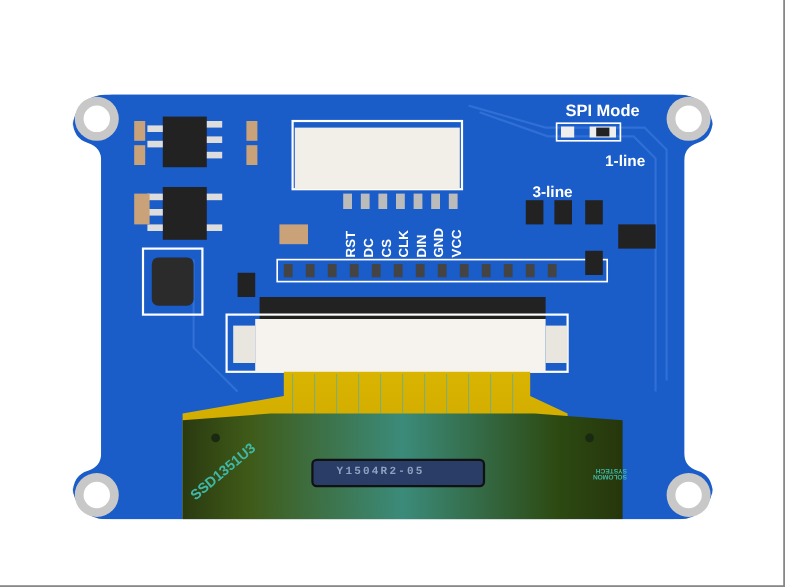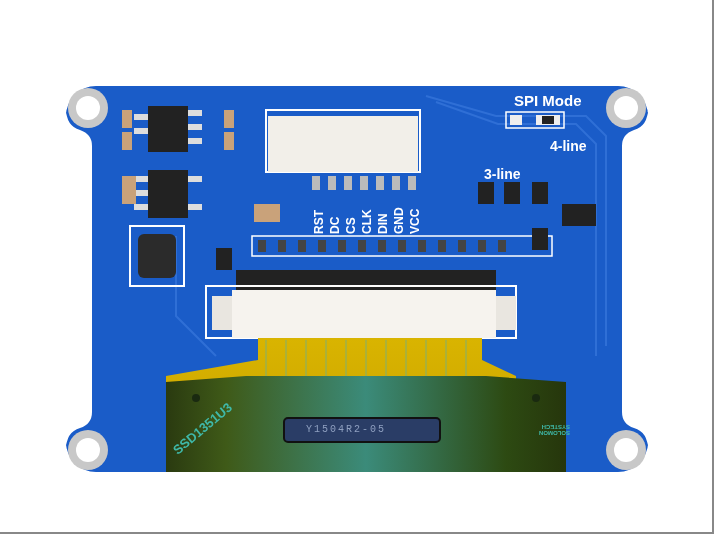--- a/index.html
+++ b/index.html
@@ -6,21 +6,21 @@
   body{width:714px;height:534px;background:#ffffff;position:relative;overflow:hidden;font-family:"Liberation Sans",sans-serif;}
   .frame{position:absolute;left:0;top:0;width:712px;height:532px;border-right:2px solid #888;border-bottom:2px solid #888;}
   .board{position:absolute;left:66px;top:86px;width:582px;height:386px;}
   .board-body{position:absolute;left:0;top:0;width:582px;height:386px;}
   .silk{position:absolute;color:#fff;font-weight:bold;}
   .title{left:156px;top:-18px;font-size:19px;letter-spacing:0.2px;}
   .spi{left:448px;top:6px;font-size:15px;}
   .l3{left:418px;top:52px;font-size:14px;margin-top:28px;}
   .l4{left:484px;top:52px;font-size:14px;}
   .pin{position:absolute;color:#fff;font-weight:bold;font-size:12px;transform:rotate(-90deg);transform-origin:left top;white-space:nowrap;}
-  .oled-text{position:absolute;color:#0b1e2a;font-family:"Liberation Mono",monospace;font-size:10px;letter-spacing:2px;}
+  .oled-text{position:absolute;color:#0b1e2a;font-family:"Liberation Mono",monospace;font-size:10px;letter-spacing:2px;font-weight:bold;}
 </style>
 </head>
 <body>
 
 <div class="frame"></div>
 
 <div class="board">
   <svg class="board-body" viewBox="0 0 582 386" width="582" height="386">
     <defs>
       <linearGradient id="fpc" x1="0" y1="0" x2="0" y2="1">
@@ -145,21 +145,21 @@
     <path d="M100 296 L180 290 H420 L500 296 V386 H100 Z" fill="url(#glass)"></path>
 
     <rect x="218" y="332" width="156" height="24" rx="4" fill="#2a3d66" stroke="#111" stroke-width="2"></rect>
     <circle cx="130" cy="312" r="4" fill="#1a2a10"></circle>
       <circle cx="470" cy="312" r="4" fill="#1a2a10"></circle>
   </svg>
 
   <div class="silk title">1.27inch RGB OLED Module</div>
   <div class="silk spi">SPI Mode</div>
   <div class="silk l3">3-line</div>
-  <div class="silk l4">4-line</div>
+  <div class="silk l4">1-line</div>
 
   <div class="pin" style="left:246px;top:148px;">RST</div>
   <div class="pin" style="left:262px;top:148px;">DC</div>
   <div class="pin" style="left:278px;top:148px;">CS</div>
   <div class="pin" style="left:294px;top:148px;">CLK</div>
   <div class="pin" style="left:310px;top:148px;">DIN</div>
   <div class="pin" style="left:326px;top:148px;">GND</div>
   <div class="pin" style="left:342px;top:148px;">VCC</div>
 
   <div class="oled-text" style="left:240px;top:338px;color:#8fa0c0;">Y1504R2-05</div>

